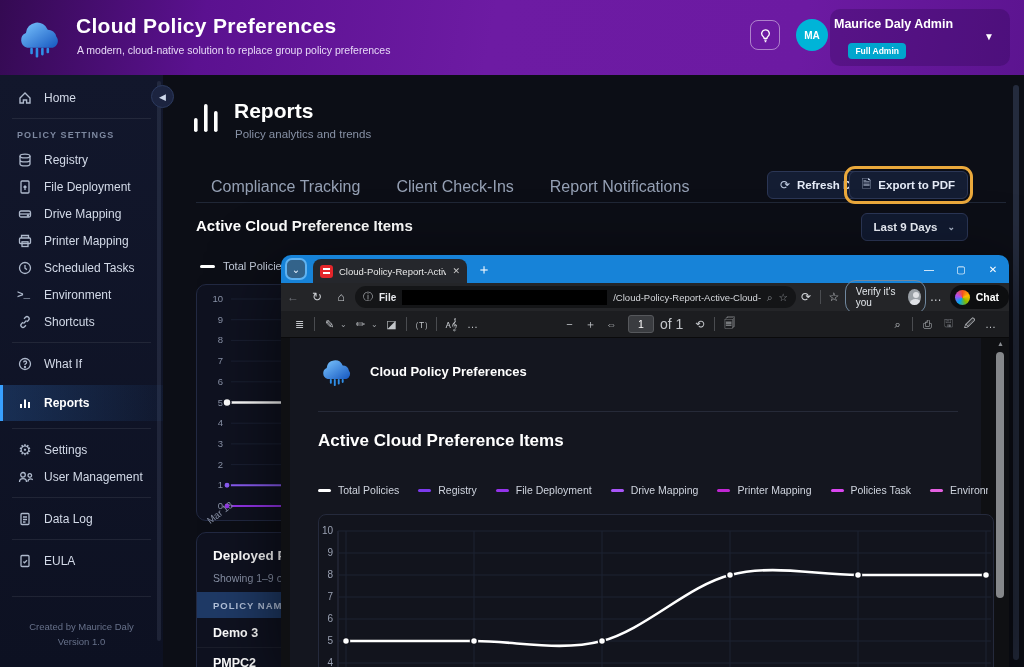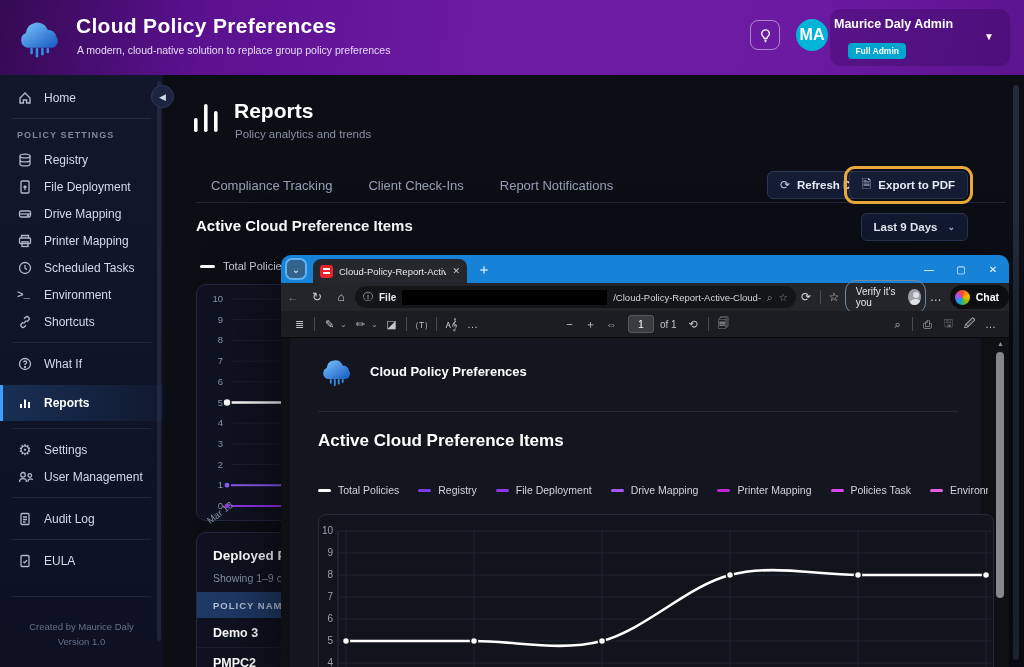--- a/index.html
+++ b/index.html
@@ -10,21 +10,21 @@
   
   .hdr { position:absolute; left:0; top:0; width:1024px; height:75px;
     background:linear-gradient(100deg,#340a52 0%,#5b1190 20%,#6d1ba3 48%,#6c1aa2 78%,#5c1490 100%); }
   .hdr-logo { position:absolute; left:14px; top:11px; width:52px; height:52px; }
   .hdr-title { position:absolute; left:76px; top:14px; font-size:21px; font-weight:bold; color:#fff; letter-spacing:.3px; }
   .hdr-sub { position:absolute; left:77px; top:44px; font-size:10.5px; color:#e7d9f7; }
   .user-panel { position:absolute; right:14px; top:9px; width:180px; height:57px; background:rgba(25,0,48,.22); border-radius:10px; }
   .bulb-btn { position:absolute; right:244px; top:20px; width:30px; height:30px; border:1px solid rgba(255,255,255,.45);
     border-radius:8px; display:flex; align-items:center; justify-content:center; cursor:pointer; }
   .avatar { position:absolute; right:196px; top:19px; width:32px; height:32px; border-radius:50%; background:#00b4d8;
-    color:#fff; font-size:16px; font-weight:bold; display:flex; align-items:center; justify-content:center;text-align:right; }
+    color:#fff; font-size:10px; font-weight:bold; display:flex; align-items:center; justify-content:center;text-align:right; }
   .user-name { position:absolute; right:48px; top:17px; width:142px; font-size:12.5px; font-weight:bold; color:#fff; }
   .user-badge { position:absolute; right:118px; top:43px; background:#00a6ce; color:#fff; font-size:8.5px; font-weight:bold;
     padding:3px 7px; border-radius:4px; }
   .user-caret { position:absolute; right:30px; top:31px; color:#fff; font-size:10px; cursor:pointer; }
 
   
   .sidebar { position:absolute; left:0; top:75px; width:163px; height:592px;
     background:linear-gradient(180deg,#12172c,#0d1122); }
   .sb-scroll { position:absolute; right:2px; top:6px; width:4px; height:560px; background:rgba(160,175,205,.12); border-radius:2px; }
   .collapse-btn { position:absolute; left:151px; top:10px; width:23px; height:23px; border-radius:50%;
@@ -42,21 +42,21 @@
   .gear-glyph { font-size:15px; color:#aeb9cc; width:16px; text-align:center; }
   .env-glyph { font-size:11px; font-weight:bold; color:#aeb9cc; width:16px; font-family:"Liberation Mono",monospace; }
 
   
   .main { position:absolute; left:163px; top:75px; width:861px; height:592px; }
   .pg-icon { position:absolute; left:29px; top:25px; }
   .pg-title { position:absolute; left:71px; top:24px; font-size:21px; font-weight:bold; color:#fff; }
   .pg-sub { position:absolute; left:72px; top:53px; font-size:11.5px; color:#8791a5; }
   .tabs { position:absolute; left:33px; top:95px; width:810px; height:33px; border-bottom:1px solid #202736;
     display:flex; gap:6px; }
-  .tab { padding:8px 15px; font-size:13px; color:#95a0b4; cursor:pointer; }
+  .tab { padding:8px 15px; font-size:16px; color:#95a0b4; cursor:pointer; }
   .tab.active { color:#2ea0ff; font-weight:bold; border-bottom:2px solid #2ea0ff; }
   .btn { position:absolute; height:28px; display:flex; align-items:center; gap:7px; padding:0 12px;
     background:#141d33; border:1px solid #2b3655; border-radius:6px; color:#e4eaf6; font-size:11.5px;
     font-weight:bold; cursor:pointer; }
   .btn .ic { font-size:12px; font-weight:normal; color:#bcc8de; }
   #refresh-btn { right:143px; top:96px; }
   #export-btn { right:56px; top:96px; outline:3px solid #eba93c; outline-offset:2px; border-radius:6px; }
   .sec-title { position:absolute; left:33px; top:142px; font-size:15px; font-weight:bold; color:#fff; }
   .range-sel { position:absolute; right:56px; top:138px; height:28px; display:flex; align-items:center; gap:10px;
     padding:0 12px; background:#111a30; border:1px solid #2b3655; border-radius:6px; color:#eef2fa;
@@ -116,21 +116,21 @@
     background:conic-gradient(#f25022,#ffb900,#7fba00,#00a4ef,#b44bf0,#f25022); }
   .pdfbar { position:relative; height:27px; background:#1c1d20; border-bottom:1px solid #0a0a0b;
     display:flex; align-items:center; }
   .pt-ic { color:#c3c6ca; font-size:11px; width:21px; text-align:center; cursor:pointer; flex:0 0 auto; }
   .pt-ic.dim { color:#6f7277; }
   .pt-chev { color:#9fa2a6; font-size:8px; width:10px; cursor:pointer; }
   .pt-center { position:absolute; left:278px; display:flex; align-items:center; }
   .pt-right { position:absolute; right:8px; display:flex; align-items:center; }
   .pagebox { width:26px; height:18px; background:#3a3c40; border:1px solid #56585c; border-radius:3px; color:#fff;
     font-size:10.5px; text-align:center; font-family:"Liberation Sans",sans-serif; margin:0 6px; }
-  .of-label { color:#c3c6ca; font-size:10px; margin-right:6px; }
+  .of-label { color:#c3c6ca; font-size:14px; margin-right:6px; }
   .pdf-body { position:relative; height:357px; background:#0f1013; }
   .pdf-page { position:absolute; left:9px; top:0; width:691px; height:357px; background:#14161f; }
   .pdf-scroll { position:absolute; right:3px; top:2px; width:11px; height:353px; }
   .pdf-scroll .up { color:#8a8d92; font-size:7px; text-align:center; }
   .pdf-thumb { position:absolute; left:1px; top:12px; width:8px; height:246px; background:#85878a; border-radius:4px; }
   .brand-row { position:absolute; left:28px; top:14px; display:flex; align-items:center; gap:14px; }
   .brand-name { font-size:13px; font-weight:bold; color:#fff; }
   .pdf-divider { position:absolute; left:28px; top:73px; width:640px; height:1px; background:#262a38; }
   .pdf-h1 { position:absolute; left:28px; top:93px; font-size:17px; font-weight:bold; color:#fff; }
   .pdf-legend { position:absolute; left:28px; top:146px; width:670px; display:flex; gap:19px; align-items:center;
@@ -261,21 +261,21 @@
           <path d="M2.5 13c0-2 1.6-3.4 3.5-3.4S9.5 11 9.5 13M11 6.5a1.8 1.8 0 1 0 0-.1M10.8 12.6c.3-1.6 1.4-2.7 2.9-2.7.8 0 1.5.3 2 .8"></path>
         </svg>
       <span>User Management</span>
     </div>
     <div class="sb-divider"></div>
     <div class="sb-item">
       <svg width="16" height="16" viewBox="0 0 16 16" fill="none" stroke-width="1.3">
           <rect x="4" y="2.5" width="8" height="11" rx="1"></rect>
           <path d="M6 6h4M6 8.5h4M6 11h2.5"></path>
         </svg>
-      <span>Audit Log</span>
+      <span>Data Log</span>
     </div>
     <div class="sb-divider"></div>
     <div class="sb-item">
       <svg width="16" height="16" viewBox="0 0 16 16" fill="none" stroke-width="1.3">
           <rect x="4" y="2.5" width="8" height="11" rx="1"></rect>
           <path d="M6.3 8.6l1.2 1.2L10 7.3"></path>
         </svg>
       <span>EULA</span>
     </div>
     <div class="sb-divider" style="margin-top:22px"></div>

